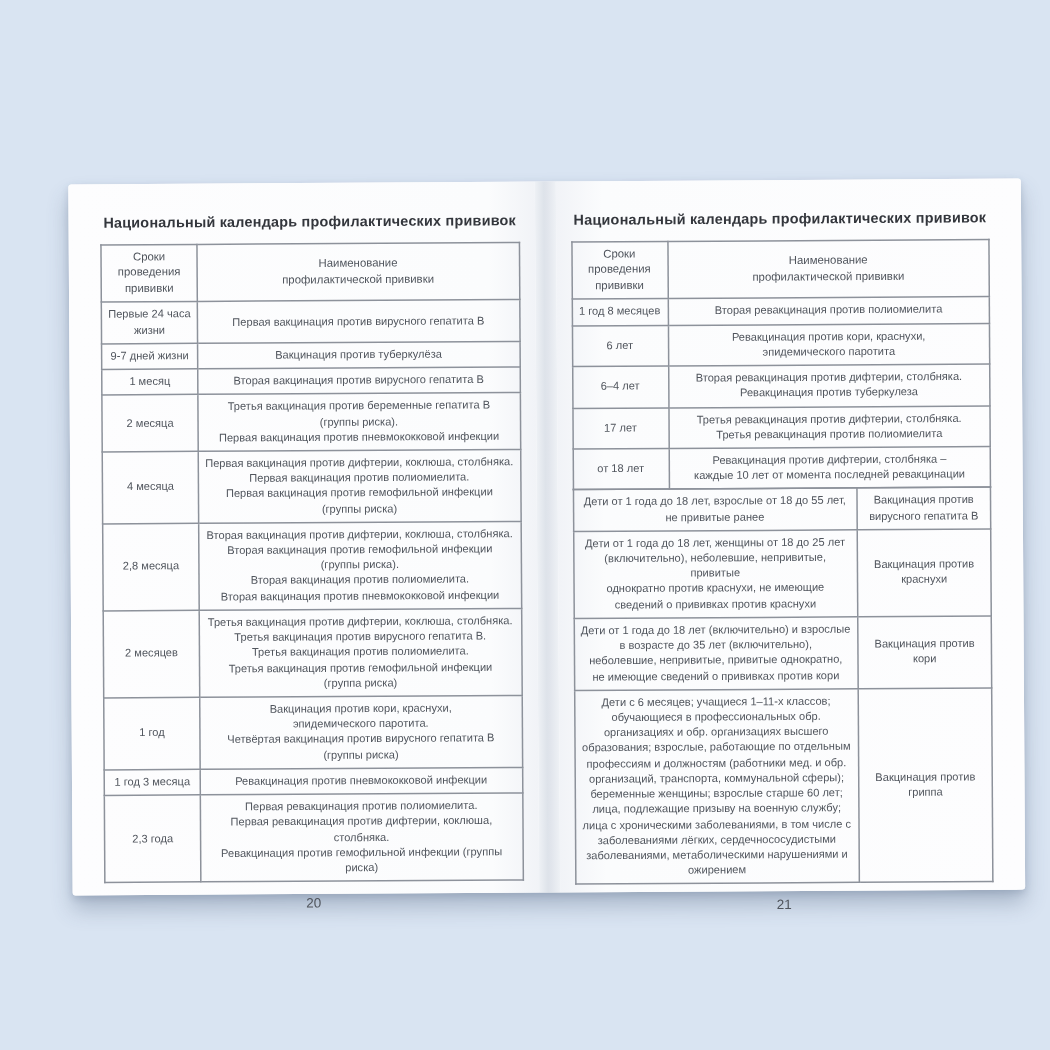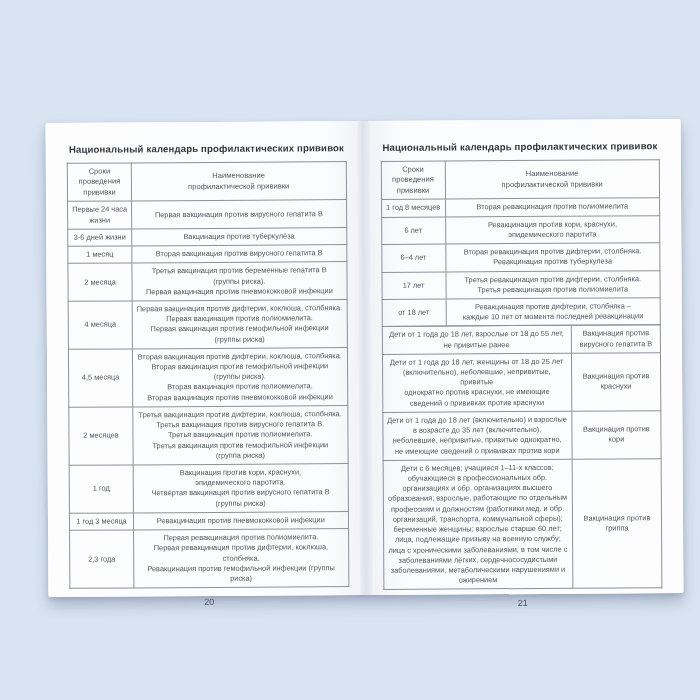--- a/index.html
+++ b/index.html
@@ -77,42 +77,42 @@
 профилактической прививки</th>
           </tr>
         </thead>
         <tbody>
             <tr>
               <td>Первые 24 часа
 жизни</td>
               <td>Первая вакцинация против вирусного гепатита B</td>
             </tr>
             <tr>
-              <td>3-6 дней жизни</td>
+              <td>9-7 дней жизни</td>
               <td>Вакцинация против туберкулёза</td>
             </tr>
             <tr>
               <td>1 месяц</td>
               <td>Вторая вакцинация против вирусного гепатита B</td>
             </tr>
             <tr>
               <td>2 месяца</td>
               <td>Третья вакцинация против беременные гепатита B
 (группы риска).
 Первая вакцинация против пневмококковой инфекции</td>
             </tr>
             <tr>
               <td>4 месяца</td>
               <td>Первая вакцинация против дифтерии, коклюша, столбняка.
 Первая вакцинация против полиомиелита.
 Первая вакцинация против гемофильной инфекции
 (группы риска)</td>
             </tr>
             <tr>
-              <td>4,5 месяца</td>
+              <td>2,8 месяца</td>
               <td>Вторая вакцинация против дифтерии, коклюша, столбняка.
 Вторая вакцинация против гемофильной инфекции
 (группы риска).
 Вторая вакцинация против полиомиелита.
 Вторая вакцинация против пневмококковой инфекции</td>
             </tr>
             <tr>
               <td>2 месяцев</td>
               <td>Третья вакцинация против дифтерии, коклюша, столбняка.
 Третья вакцинация против вирусного гепатита B.

